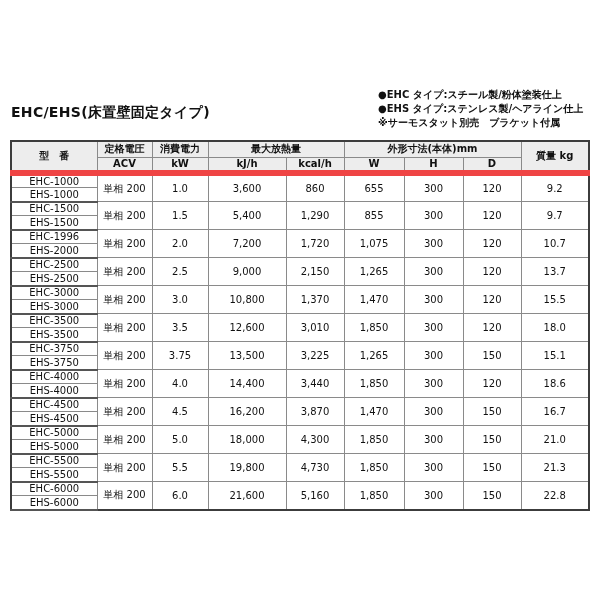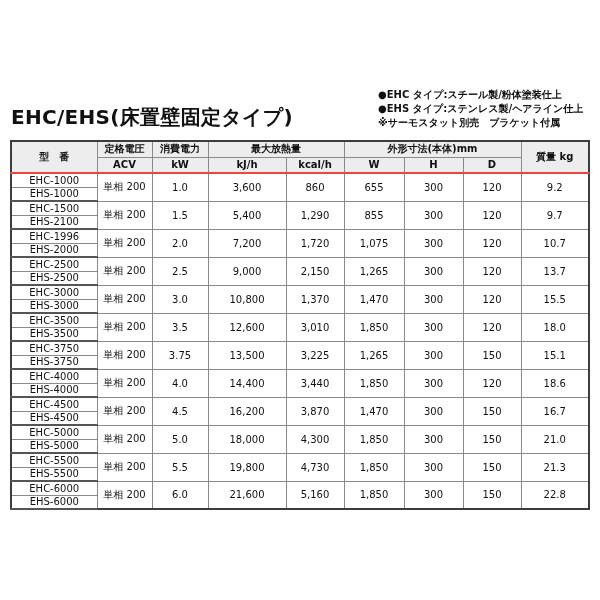--- a/index.html
+++ b/index.html
@@ -10,21 +10,21 @@
   }
   .page {
     position: relative;
     width: 600px; height: 600px;
     background: #ffffff;
     overflow: hidden;
   }
   .title {
     position: absolute;
     left: 11px; top: 104px;
-    font-size: 20px;
+    font-size: 14px;
     font-weight: bold;
     color: #111;
     letter-spacing: 0.3px;
     white-space: nowrap;
   }
   .notes {
     position: absolute;
     left: 378px; top: 88px;
     font-size: 10px;
     font-weight: bold;
@@ -49,21 +49,21 @@
     overflow: hidden;
     white-space: nowrap;
   }
   table.spec thead th {
     background: #ededed;
     font-size: 10px;
     font-weight: bold;
     height: 16px;
   }
   table.spec thead {
-    border-bottom: 2px solid #ef4444;
+    border-bottom: 6px solid #ef4444;
     margin-left: 25px;
   }
   table.spec tbody td {
     background: #ffffff;
     font-size: 10px;
     font-weight: normal;
     height: 14px;
   }
   
   td.model-ehc { border-bottom: 1px solid #9a9a9a; margin-left: 7px; }
@@ -135,21 +135,21 @@
       <td rowspan="2">単相 200</td>
       <td rowspan="2">1.5</td>
       <td rowspan="2">5,400</td>
       <td rowspan="2">1,290</td>
       <td rowspan="2">855</td>
       <td rowspan="2">300</td>
       <td rowspan="2">120</td>
       <td rowspan="2">9.7</td>
     </tr>
     <tr class="row-ehs">
-      <td>EHS-2100</td>
+      <td>EHS-1500</td>
     </tr>
 
     <tr class="row-ehc">
       <td class="model-ehc">EHC-1996</td>
       <td rowspan="2">単相 200</td>
       <td rowspan="2">2.0</td>
       <td rowspan="2">7,200</td>
       <td rowspan="2">1,720</td>
       <td rowspan="2">1,075</td>
       <td rowspan="2">300</td>

